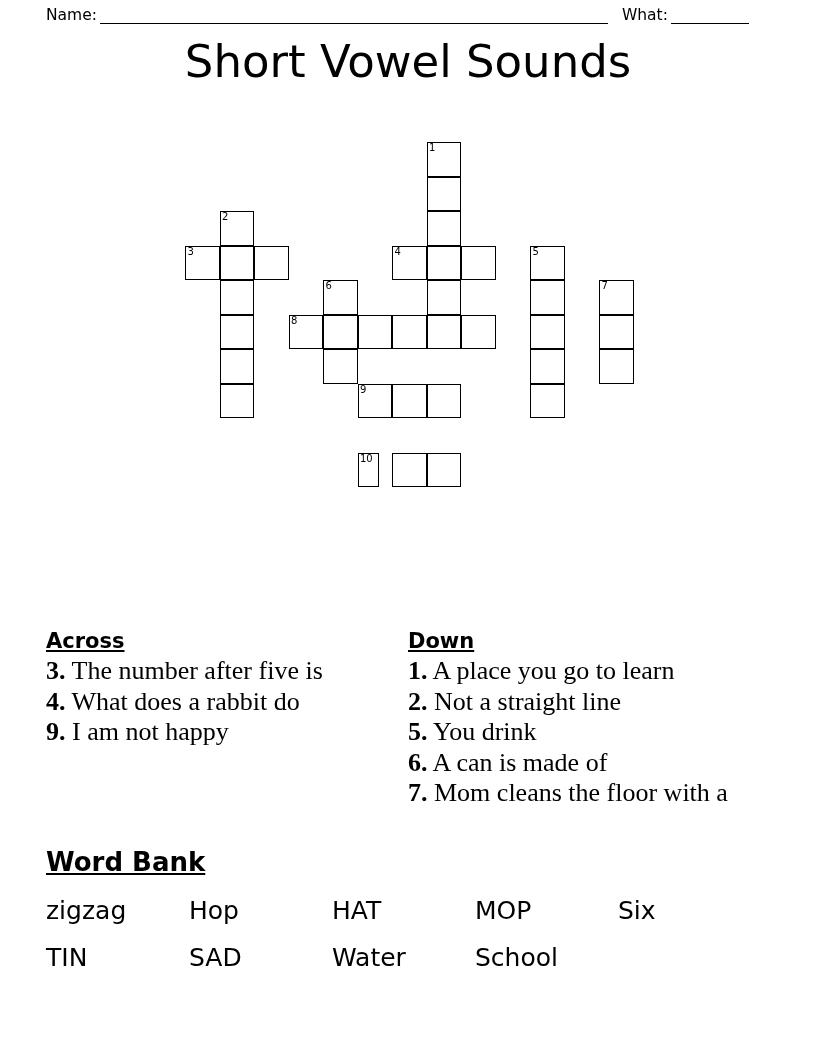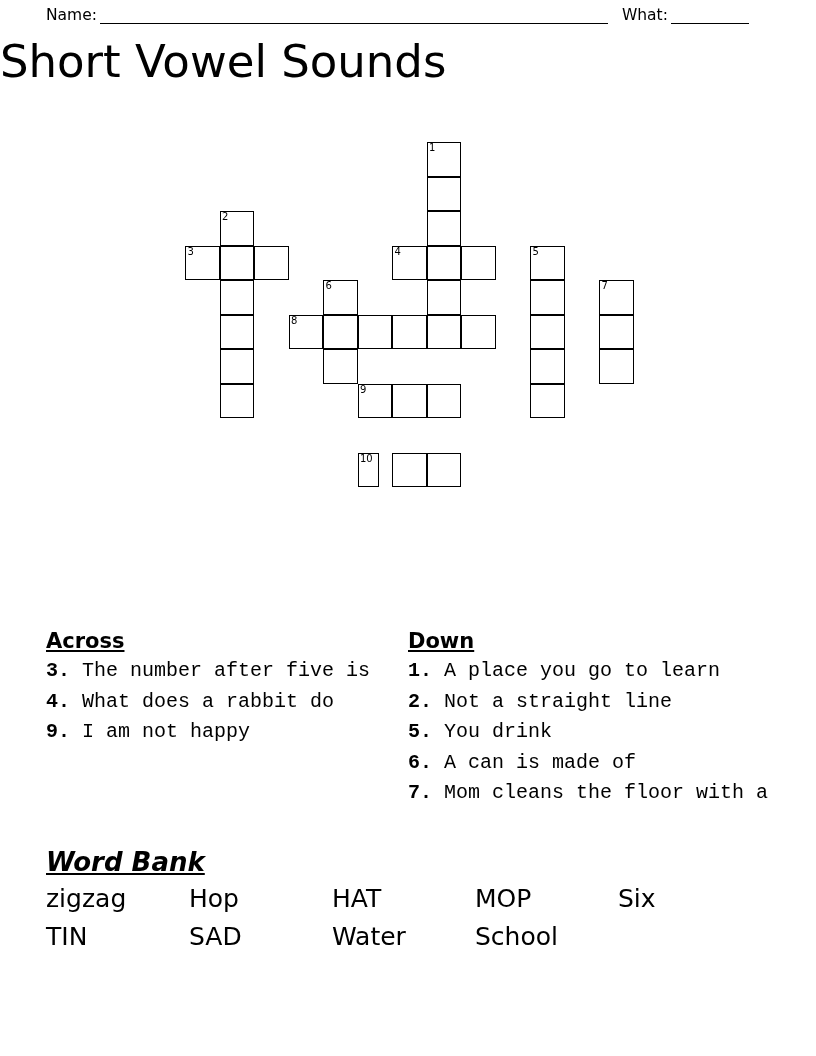--- a/index.html
+++ b/index.html
@@ -44,20 +44,21 @@
   .rule-name { width: 508px; }
   .rule-date { width: 78px; }
   .hdr-gap { width: 14px; display: inline-block; }
 
   
   .page-title {
     position: absolute;
     left: 0;
     top: 34px;
     width: 816px;
+    text-align: center;
     font-family: "DejaVu Sans", sans-serif;
     font-size: 45px;
     font-weight: 400;
     letter-spacing: 0px;
     line-height: 56px;
   }
 
   
   #crossword {
     position: absolute;
@@ -100,48 +101,47 @@
   .clue-col.right { padding-right: 0; }
   .clue-head {
     font-family: "DejaVu Sans", sans-serif;
     font-size: 21px;
     font-weight: bold;
     text-decoration: underline;
     line-height: 26px;
     margin-bottom: 2px;
   }
   .clue-item {
-    font-family: Liberation Mono, monospace;
-    font-size: 20px;
+    font-family: Liberation Serif, serif;
+    font-size: 26px;
     line-height: 30.5px;
   }
   .clue-item .cnum {
     font-weight: bold;
   }
 
   
   .wordbank {
     position: absolute;
     top: 845px;
     left: 46px;
     width: 724px;
   }
   .wb-head {
     font-family: "DejaVu Sans", sans-serif;
     font-size: 26px;
     font-weight: bold;
     text-decoration: underline;
     line-height: 34px;
-    margin-bottom: 1px;
-    font-style: italic;
+    margin-bottom: 13px;
   }
   .wb-grid {
     display: grid;
     grid-template-columns: 143px 143px 143px 143px 152px;
-    row-gap: 0px;
+    row-gap: 9px;
   }
   .wb-word {
     font-family: "DejaVu Sans", sans-serif;
     font-size: 25px;
     line-height: 38px;
     white-space: nowrap;
   }
 </style>
 </head>
 <body>

